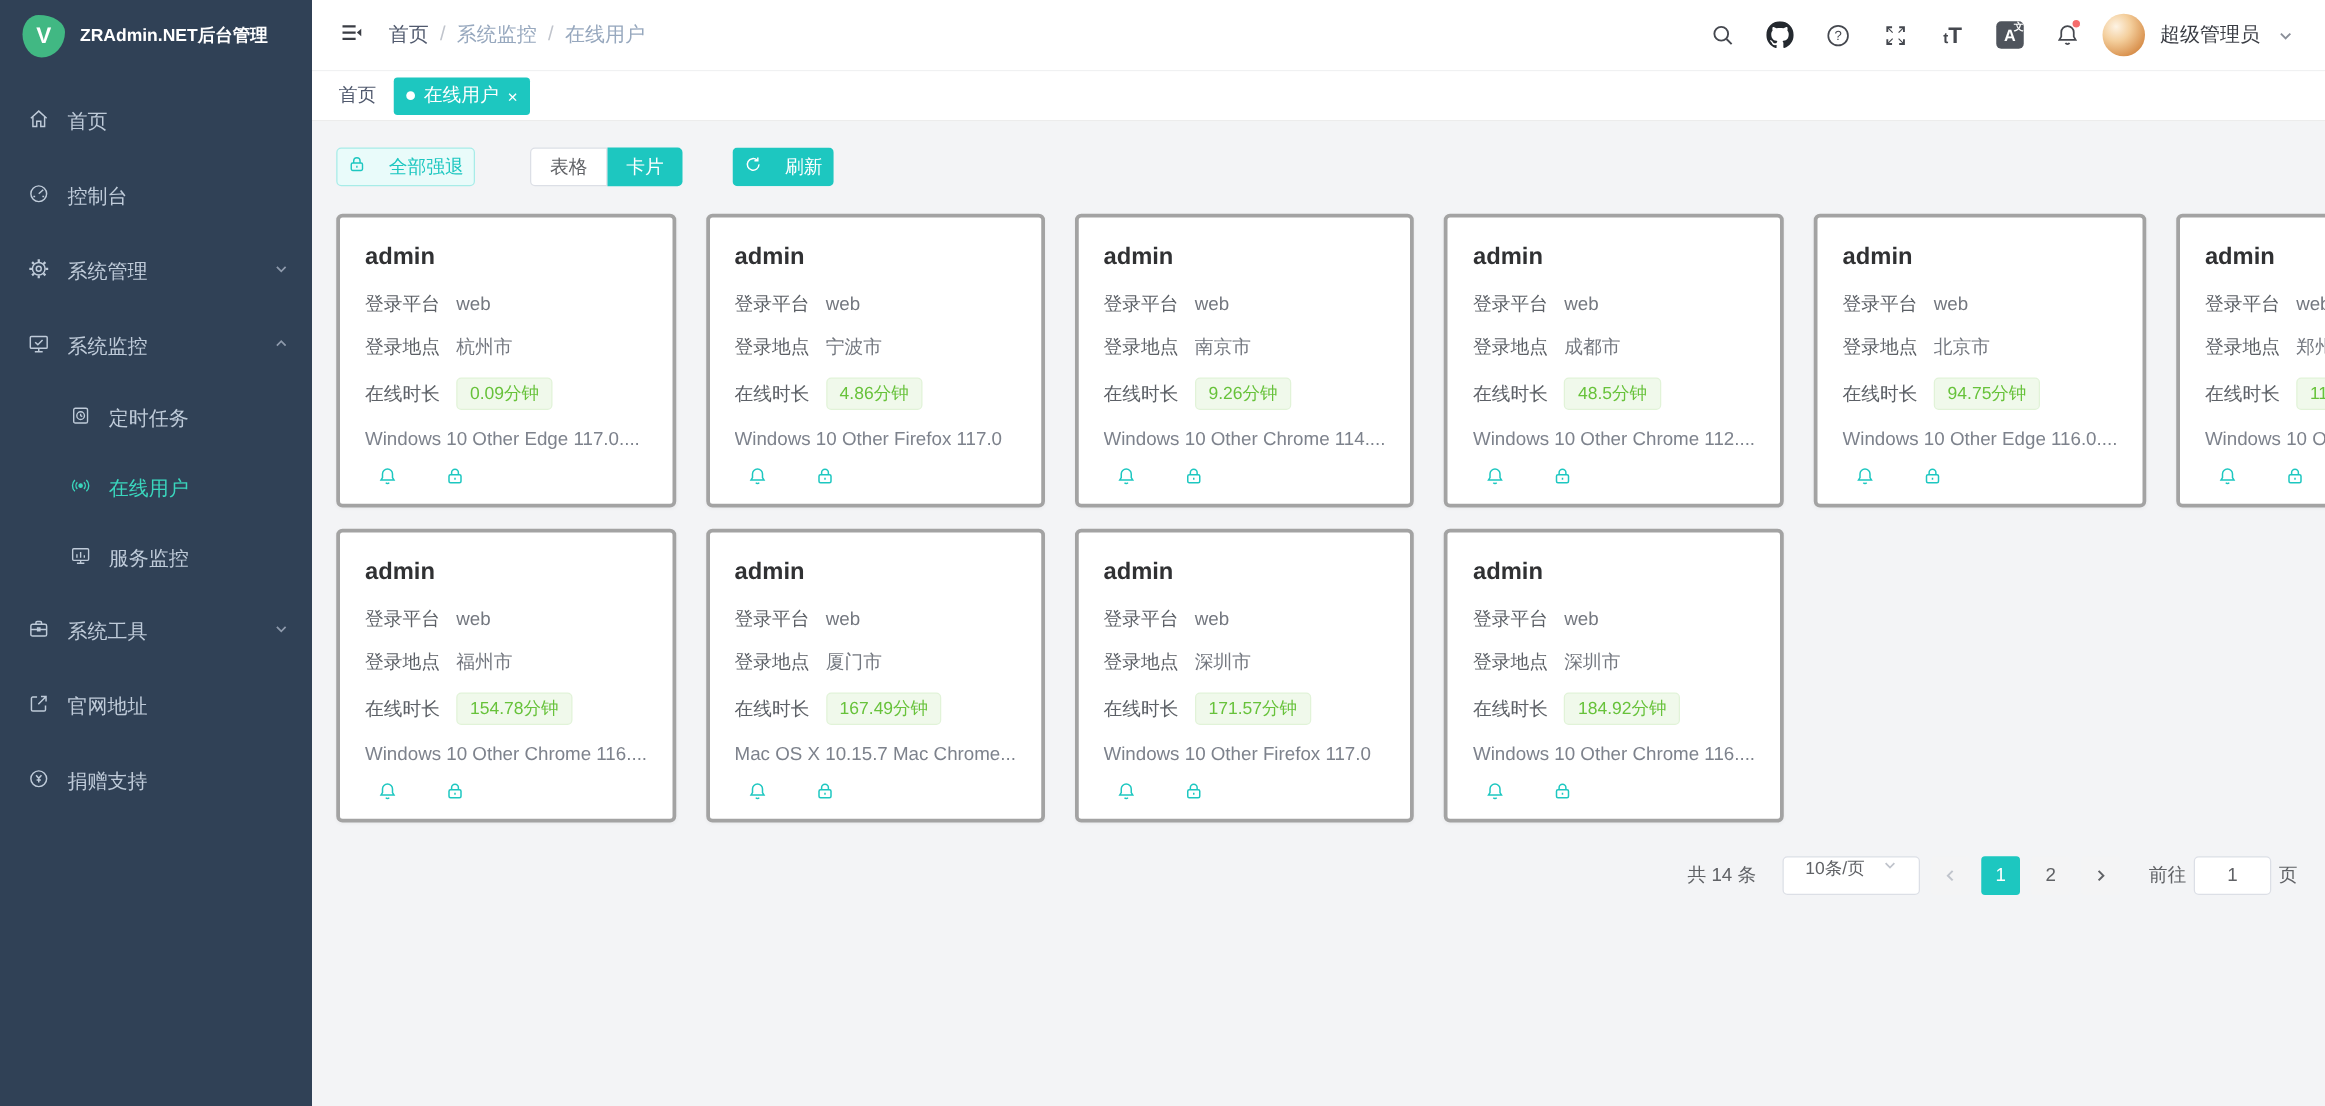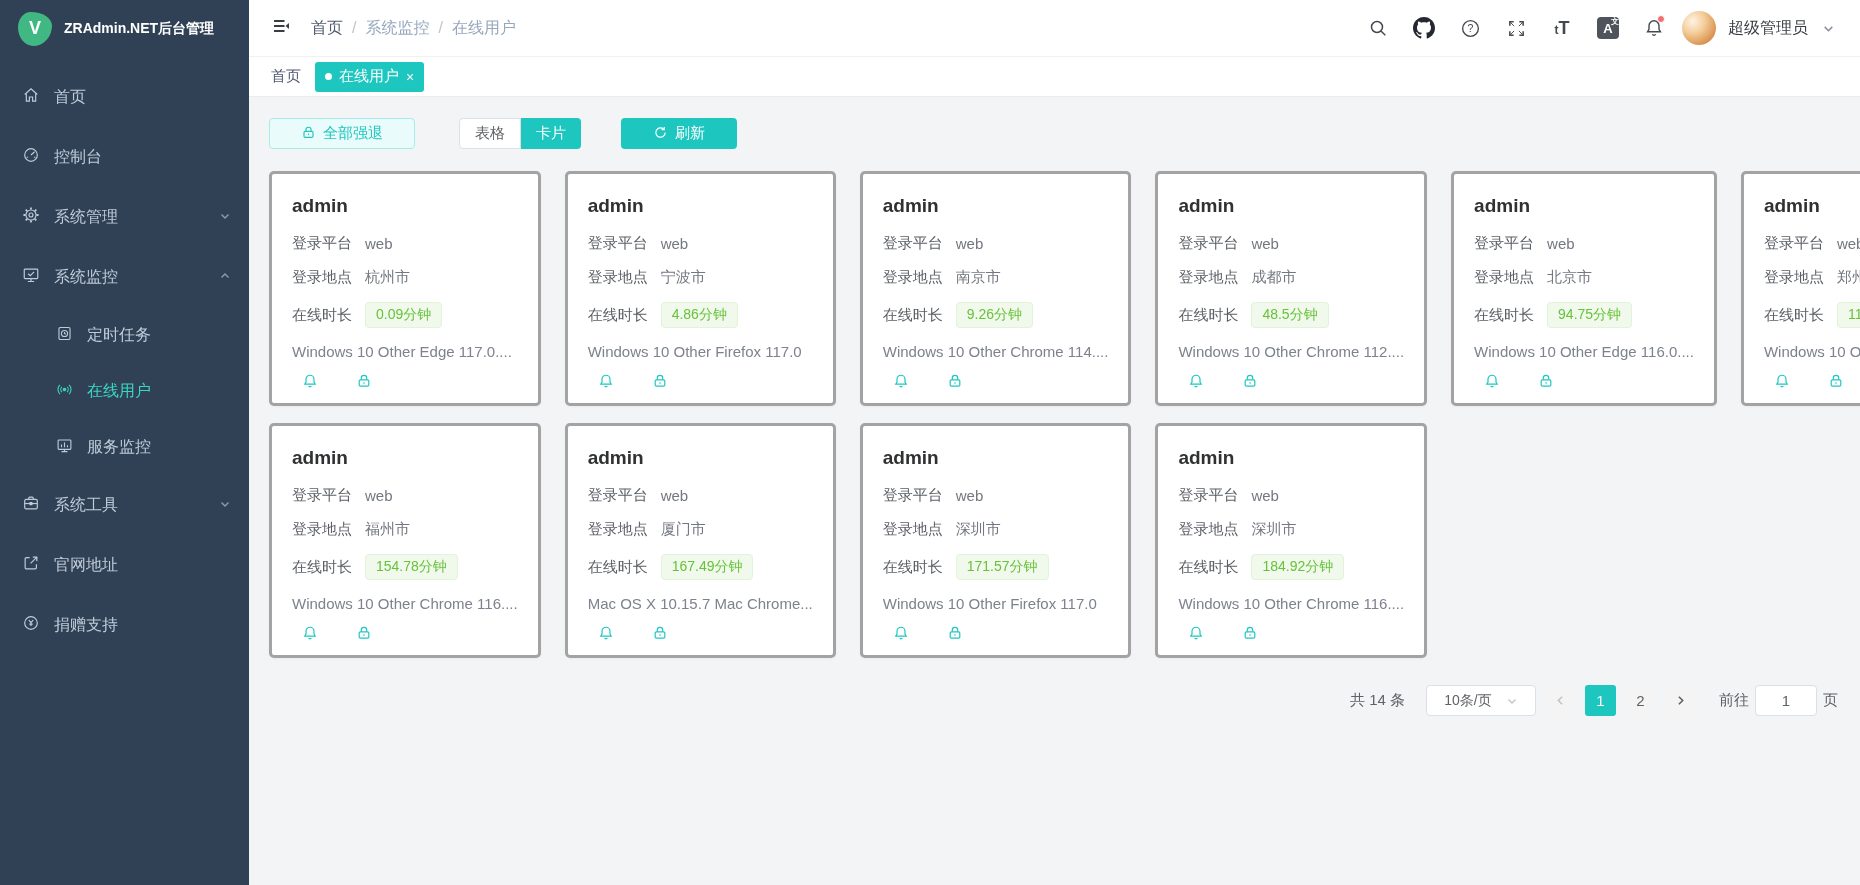--- a/index.html
+++ b/index.html
@@ -58,22 +58,22 @@
 
   .tabbar{ height:40px; background:#fff; border-bottom:1px solid #ececec;
     display:flex; align-items:center; gap:14px; padding-left:22px; }
   .tab-plain{ font-size:15px; color:#515a6e; cursor:pointer; }
   .tab-active{ background:var(--accent); color:#fff; font-size:15px; height:30px;
     display:flex; align-items:center; gap:7px; padding:0 10px; border-radius:3px; cursor:pointer; }
   .tab-dot{ width:7px; height:7px; border-radius:50%; background:#fff; }
   .tab-close{ font-size:14px; cursor:pointer; line-height:1; }
 
   .toolbar{ display:flex; align-items:center; margin:21px 20px 0 20px; }
-  .btn{ height:31px; display:inline-flex; align-items:center; gap:7px; font-size:15px;
-    border-radius:4px; padding:0 31px; cursor:pointer; border:1px solid transparent; }
+  .btn{ height:31px; display:inline-flex; align-items:center; gap:18px; font-size:15px;
+    border-radius:4px; padding:0 8px; cursor:pointer; border:1px solid transparent; }
   .btn-plain{ background:var(--accent-light); border-color:var(--accent-border); color:var(--accent); }
   .btn-solid{ background:var(--accent); color:#fff; }
   .seg{ display:inline-flex; margin-left:44px; }
   .seg .seg-b{ height:31px; padding:0 15px; display:inline-flex; align-items:center;
     font-size:15px; cursor:pointer; }
   .seg-off{ background:#fff; border:1px solid #dcdfe6; color:#606266; border-radius:4px 0 0 4px; }
   .seg-on{ background:var(--accent); color:#fff; border-radius:0 4px 4px 0; }
   .refresh-btn{ margin-left:40px; }
 
   .grid{ display:grid; grid-template-columns:repeat(6,1fr); gap:17px 24px; margin:22px 20px 0 20px; }
@@ -87,21 +87,21 @@
     color:var(--success-text); border-radius:4px; padding:3px 10px; font-size:14px; }
   .c-browser{ color:#7d828c; font-size:15px; white-space:nowrap; overflow:hidden;
     text-overflow:ellipsis; margin-bottom:13px; }
   .c-actions{ display:flex; gap:38px; padding-left:10px; color:var(--accent); }
   .c-actions span{ cursor:pointer; display:flex; }
 
   .pager{ display:flex; align-items:center; justify-content:flex-end; gap:9px;
     margin:27px 22px 0 0; font-size:15px; color:#606266; }
   .pg-total{ margin-right:12px; }
   .pg-select{ width:110px; height:31px; border:1px solid #dcdfe6; border-radius:4px; background:#fff;
-    display:flex; align-items:center; justify-content:center; gap:14px; cursor:pointer; font-size:14px; }
+    display:flex; align-items:flex-start; justify-content:center; gap:14px; cursor:pointer; font-size:14px; }
   .pg-btn{ min-width:31px; height:31px; border-radius:3px; background:#f4f4f5;
     display:flex; align-items:center; justify-content:center; cursor:pointer; font-size:15px; }
   .pg-prev{ color:#c0c4cc; }
   .pg-next{ color:#606266; }
   .pg-num.on{ background:var(--accent); color:#fff; }
   .pg-goto{ margin-left:14px; display:flex; align-items:center; gap:6px; }
   .pg-input{ width:62px; height:31px; border:1px solid #dcdfe6; border-radius:4px;
     text-align:center; font-size:15px; color:#606266; font-family:inherit; }
 
   .footer{ position:absolute; left:0; right:0; bottom:6px; text-align:center;

